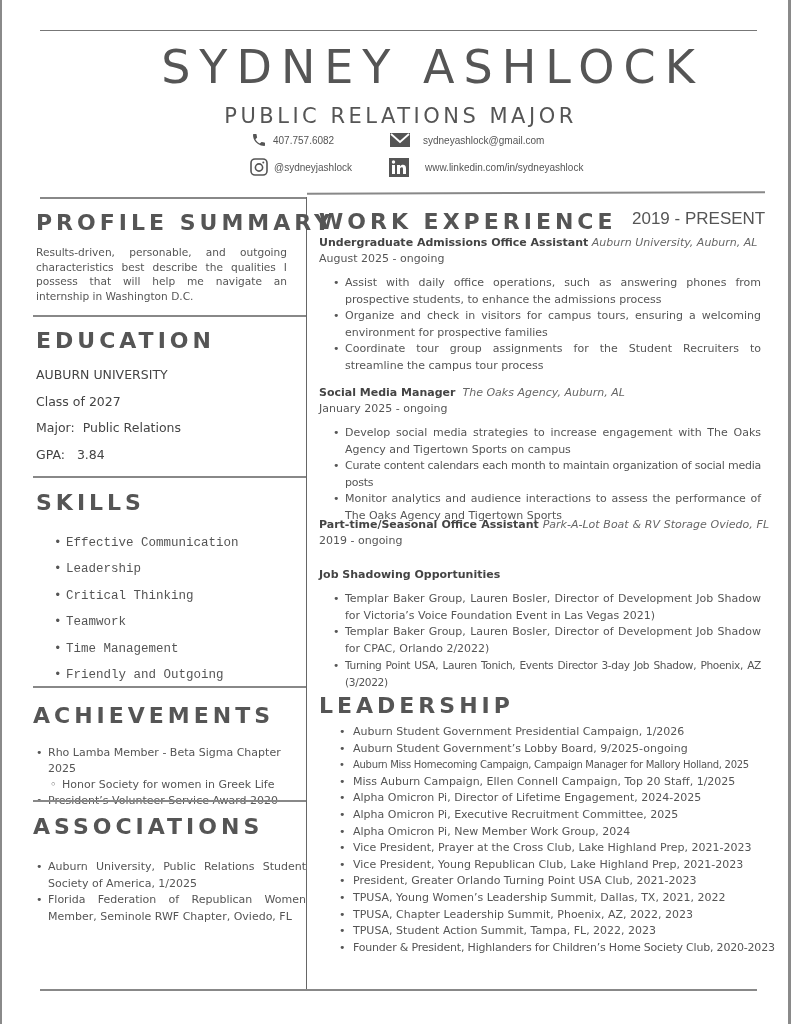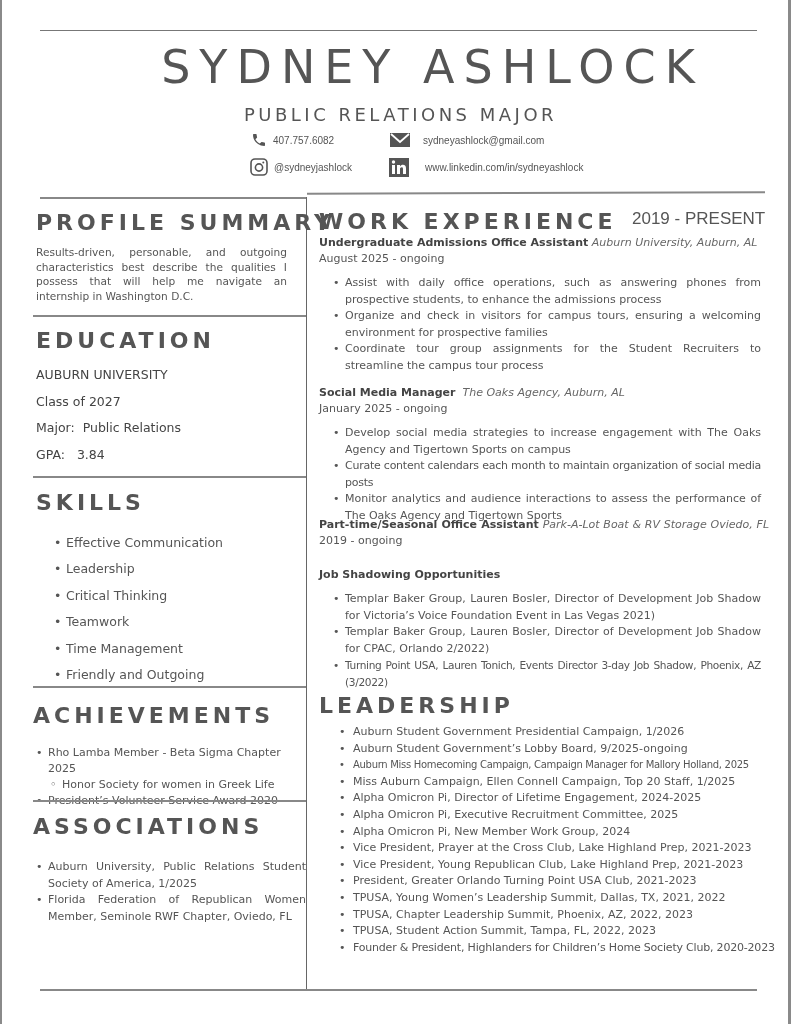--- a/index.html
+++ b/index.html
@@ -6,21 +6,21 @@
   body { width:801px; height:1024px; background:#fff; position:relative; overflow:hidden;
          font-family:"DejaVu Sans", sans-serif; color:#555; }
   .frame-left { position:absolute; left:0; top:0; width:2px; height:1024px; background:#8a8a8a; }
   .frame-right { position:absolute; left:788px; top:0; width:3px; height:1024px; background:#8a8a8a; }
   .hline { position:absolute; height:2px; background:#888; }
   .vline { position:absolute; width:1px; background:#666; }
 
   .name { position:absolute; left:0; width:801px; top:40px; text-align:center;
           font-family:"DejaVu Sans", sans-serif; font-size:46px; letter-spacing:9px; color:#555; font-weight:normal;padding-left:32px; }
   .subtitle { position:absolute; left:0; width:801px; top:104px; text-align:center;
-          font-size:18px; letter-spacing:3.5px; color:#555; }
+          font-size:21px; letter-spacing:3.5px; color:#555; }
   .contact { position:absolute; font-family:"Liberation Sans", sans-serif; font-size:10px; color:#555; display:flex; align-items:center; gap:6px; }
   .cicon { display:inline-flex; align-items:center; justify-content:center; color:#555; }
 
   .sec-title { position:absolute; font-family:"DejaVu Sans", sans-serif; font-weight:bold; font-size:22px; letter-spacing:4px; color:#555; }
   .small { font-family:"DejaVu Sans", sans-serif; font-size:10.6px; line-height:14.5px; color:#555; }
   .txt13 { font-family:"DejaVu Sans", sans-serif; font-size:12.5px; color:#444; }
   .justify { text-align:justify; }
 
   ul { margin:8px; padding:0; list-style:none; }
   li.b { position:relative; padding-left:18px; }
@@ -101,21 +101,21 @@
     <div>AUBURN UNIVERSITY</div>
     <div>Class of 2027</div>
     <div style="white-space:pre;">Major:  Public Relations</div>
     <div style="white-space:pre;">GPA:   3.84</div>
   </div>
 </section>
 <div class="hline" style="left:33px; top:476px; width:273px;"></div>
 
 <section>
   <div class="sec-title" style="left:36px; top:490px;">SKILLS</div>
-  <ul class="txt13" style="position:absolute; left:40px; top:522px; line-height:26.4px; color:#555;">
+  <ul class="txt13" style="position:absolute; left:40px; top:522px; line-height:26.4px; color:#555;font-family:Liberation Mono, monospace;">
     <li class="b">Effective Communication</li>
     <li class="b">Leadership</li>
     <li class="b">Critical Thinking</li>
     <li class="b">Teamwork</li>
     <li class="b">Time Management</li>
     <li class="b">Friendly and Outgoing</li>
   </ul>
 </section>
 <div class="hline" style="left:33px; top:686px; width:273px;"></div>
 

